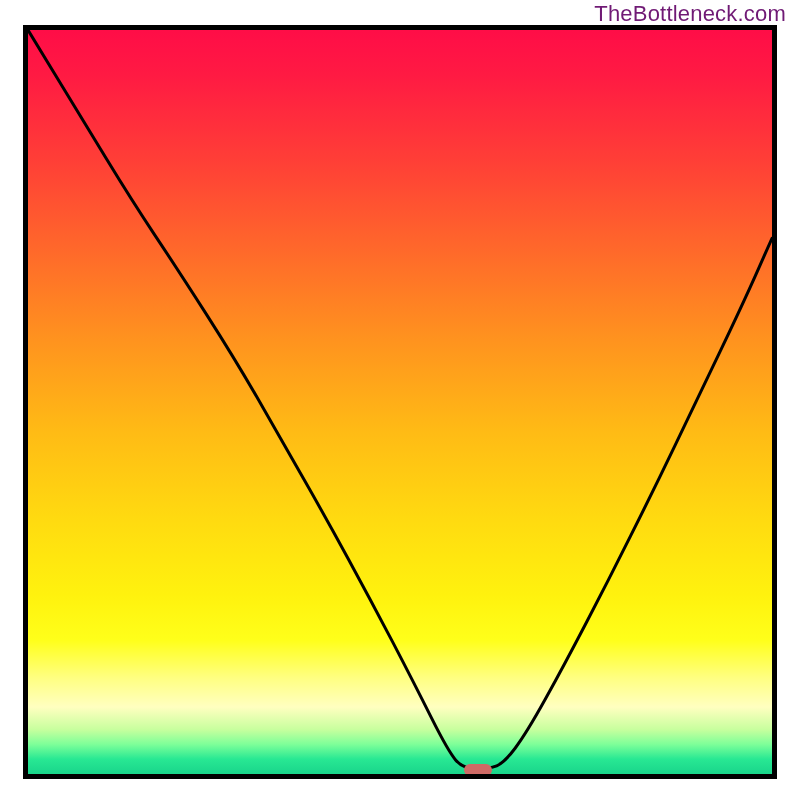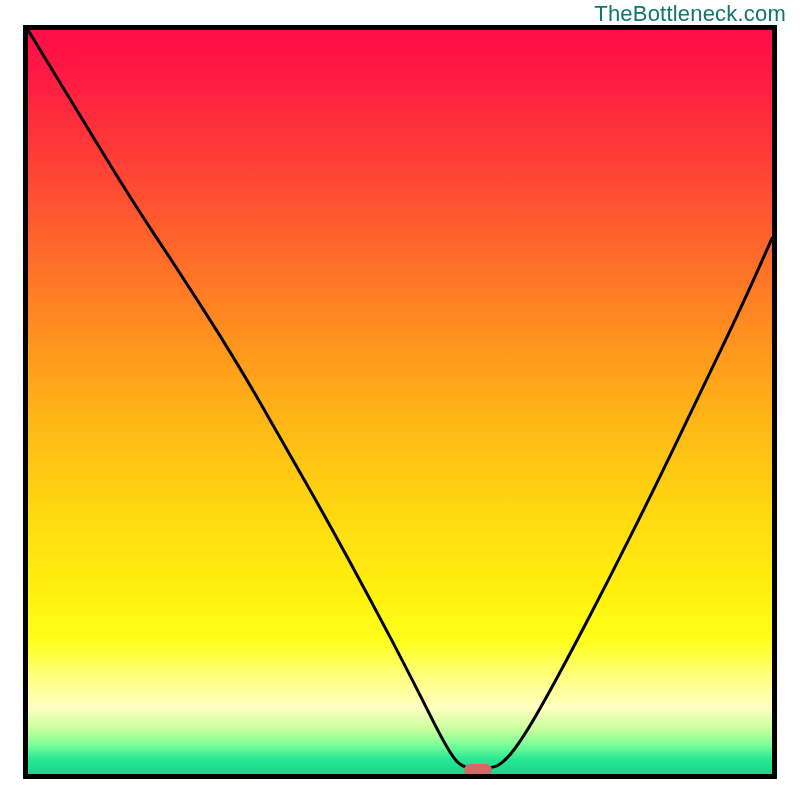--- a/index.html
+++ b/index.html
@@ -14,21 +14,21 @@
     position: relative;
     width: 800px;
     height: 800px;
   }
   .watermark {
     position: absolute;
     top: 1px;
     right: 14px;
     font-family: Arial, Helvetica, sans-serif;
     font-size: 22px;
-    color: #0f766e;
+    color: #701a75;
     letter-spacing: 0.2px;
   }
   .plot-frame {
     position: absolute;
     left: 23px;
     top: 25px;
     width: 754px;
     height: 754px;
     box-sizing: border-box;
     border: 5px solid #000;

